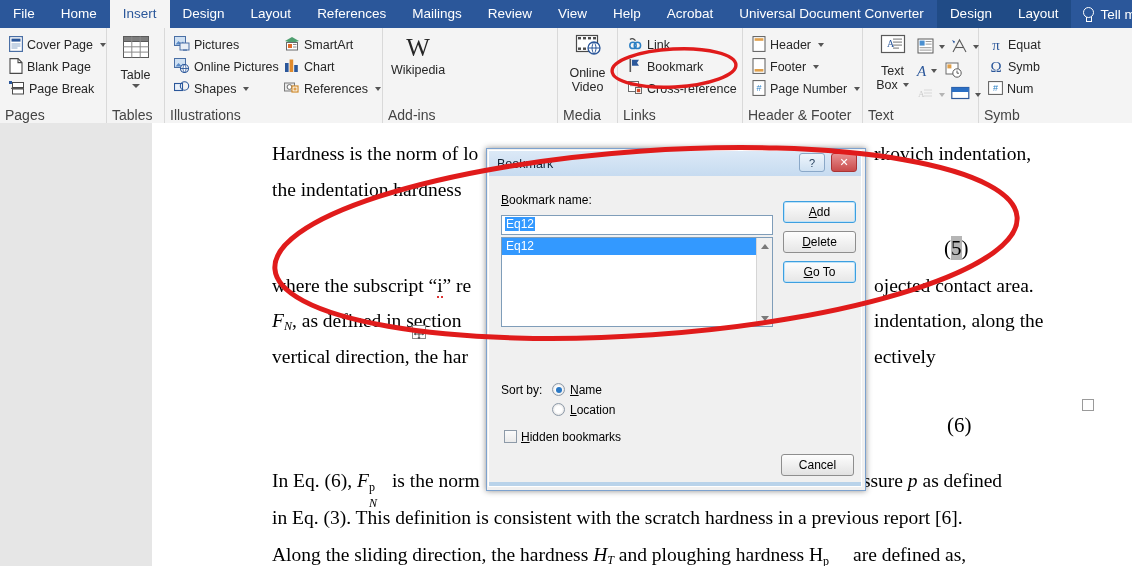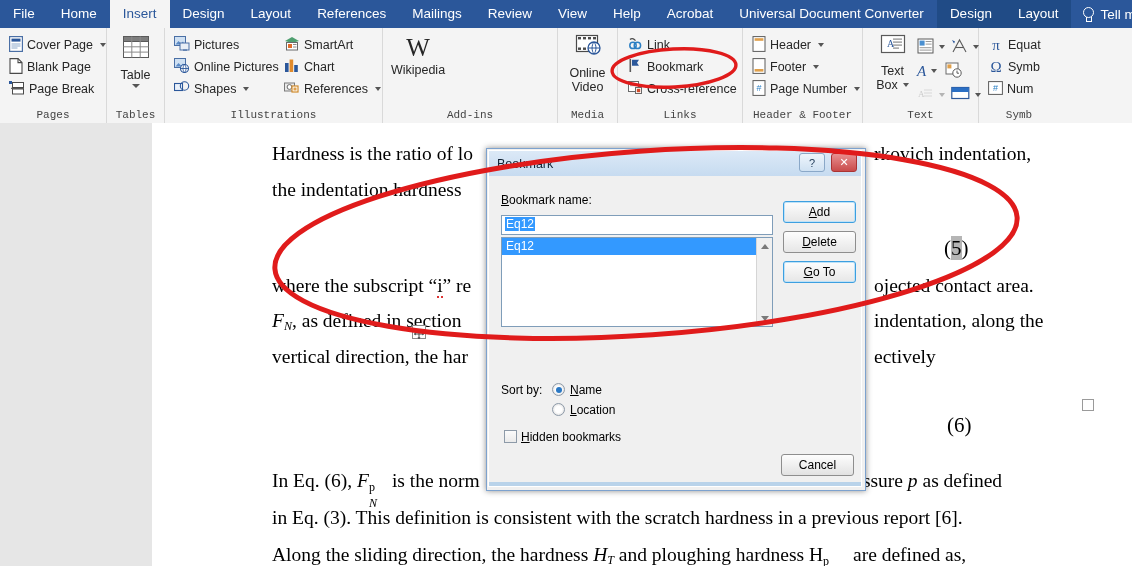--- a/index.html
+++ b/index.html
@@ -42,21 +42,21 @@
     display:flex;align-items:stretch;
     font-size:12px;color:#262626;
   }
   .group{
     position:relative;display:flex;flex-direction:column;
     border-right:1px solid #d9d9d9;padding:3px 5px 0 5px;
     box-sizing:border-box;height:95px;
   }
   .group-body{flex:1;display:flex;align-items:flex-start;}
   .group-label{
-    text-align:center;font-size:11px;color:#444;height:15px;line-height:15px;font-family:Liberation Mono, monospace;
+    text-align:left;font-size:14px;color:#444;height:15px;line-height:15px;
   }
   .col{display:flex;flex-direction:column;justify-content:flex-start;padding-top:3px;}
   .mini{
     display:flex;align-items:center;gap:4px;height:22px;padding:0 4px;white-space:nowrap;
     font-size:12.5px;color:#262626;cursor:default;
   }
   .caret{
     width:0;height:0;border-left:3.5px solid transparent;border-right:3.5px solid transparent;
     border-top:4px solid #555;margin-left:3px;display:inline-block;
   }
@@ -580,21 +580,21 @@
     </div>
     <div class="group-label">Symb</div>
   </div>
 
 </div>
 
 <div id="doc-area">
   <div id="page">
     <div id="doc-text">
 
-      <div class="line" style="left:120px;top:20px">Hardness is the ratio of lo</div>
+      <div class="line" style="left:120px;top:20px">Hardness is the norm of lo</div>
       <div class="line" style="left:722px;top:20px">rkovich indentation,</div>
 
       <div class="line" style="left:120px;top:56px">the indentation hardness </div>
 
       <div class="line" style="left:792px;top:113px;font-size:21px">
         <span>(</span><span class="sel">5</span><span>)</span>
       </div>
 
       <div class="line" style="left:120px;top:152px">
         <span>where the subscript “</span><span class="squiggle">i</span><span>” re</span>

